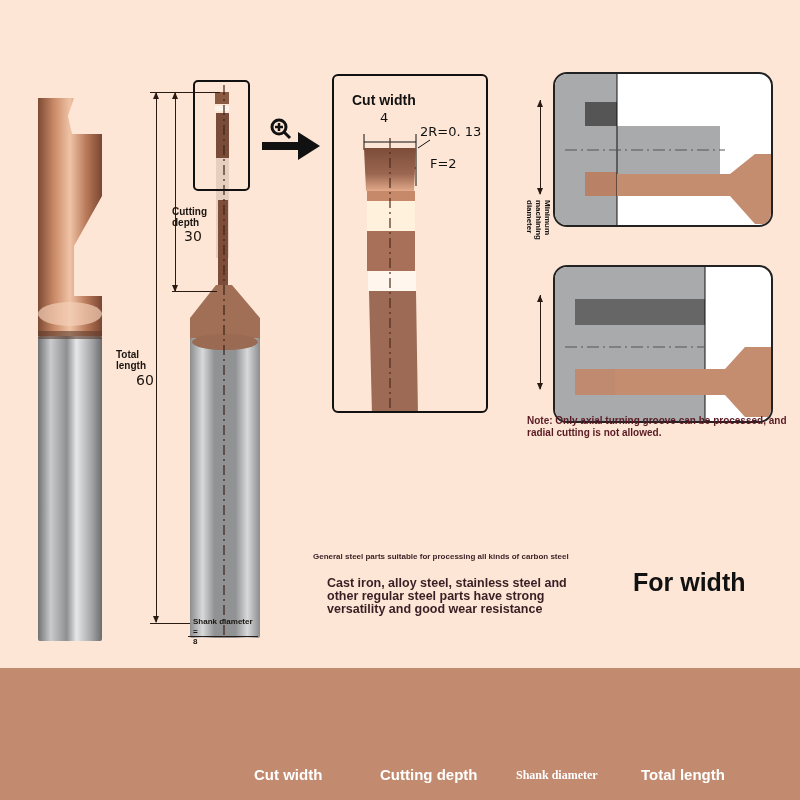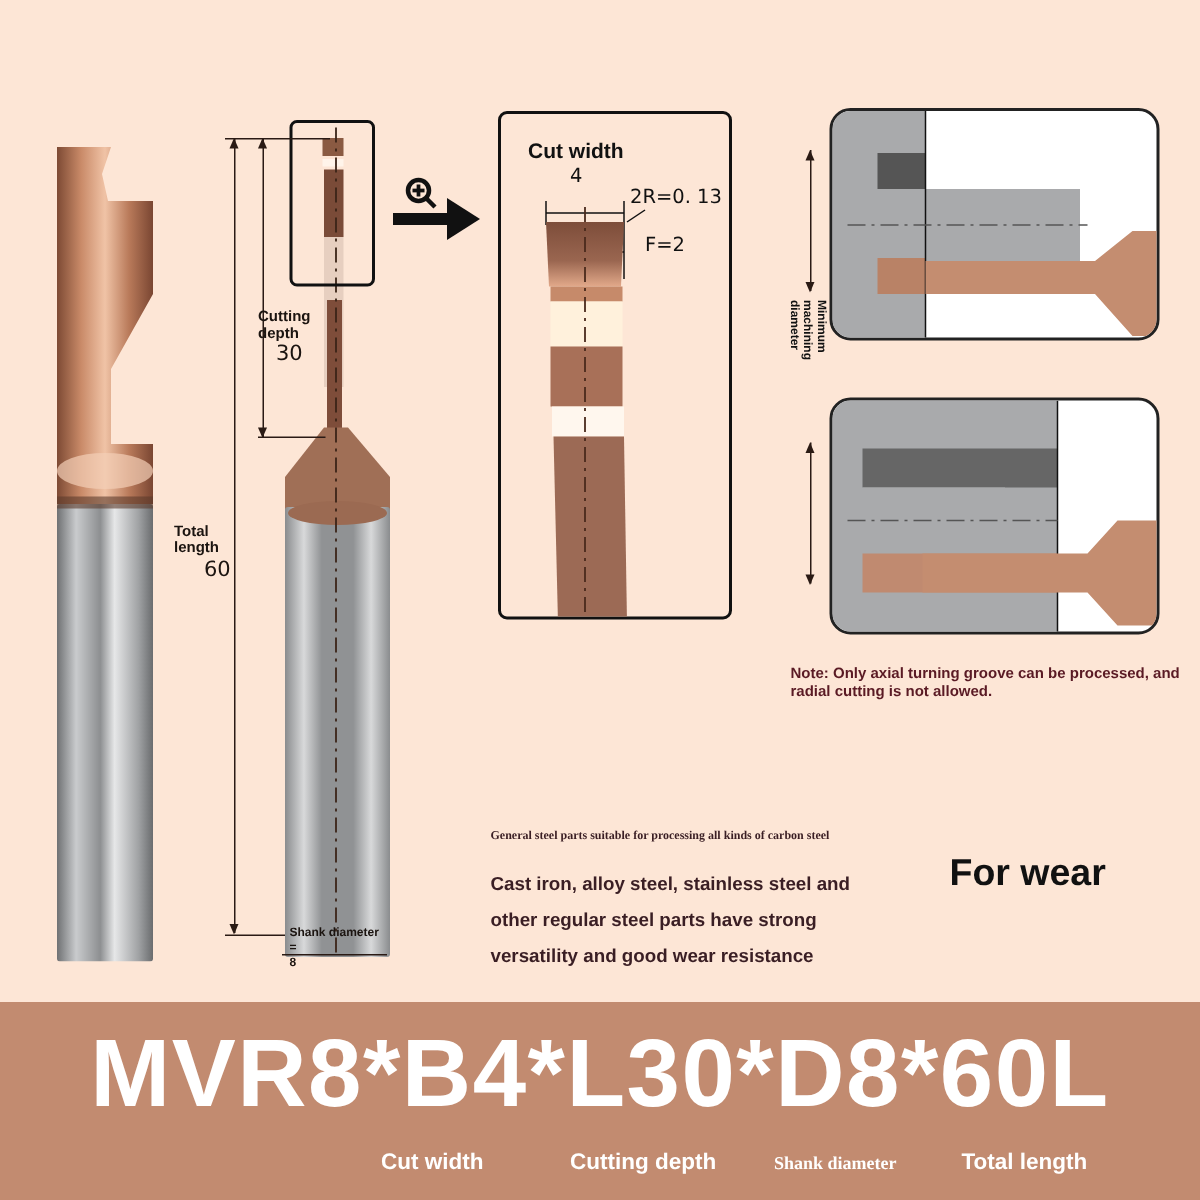--- a/index.html
+++ b/index.html
@@ -43,32 +43,32 @@
     position: absolute; left: 193px; top: 80px; width: 57px; height: 111px;
     border: 2px solid #111; border-radius: 5px;
   }
 
   
   .panel {
     position: absolute; left: 553px; width: 220px; border: 2px solid #222; border-radius: 14px;
     overflow: hidden; background: #ffffff;
   }
   .note {
-    position: absolute; left: 527px; top: 444px; width: 260px;
+    position: absolute; left: 527px; top: 415px; width: 260px;
     font-weight: bold; font-size: 10px; line-height: 12px; color: #5a1a24;
   }
 
   
   .desc-small {
-    position: absolute; left: 327px; top: 552px; width: 260px;
-    font-weight: bold; font-size: 8px; line-height: 10px; color: #3a1e24; font-family: Liberation Serif, serif;
+    position: absolute; left: 313px; top: 552px; width: 260px;
+    font-weight: bold; font-size: 8px; line-height: 10px; color: #3a1e24;
   }
   .desc-large {
     position: absolute; left: 327px; top: 577px; width: 270px;
-    font-weight: bold; font-size: 12.5px; line-height: 24px; color: #3a1e24;
+    font-weight: bold; font-size: 12.5px; line-height: 13px; color: #3a1e24;
   }
   .for-steel {
     position: absolute; left: 633px; top: 568px; font-weight: bold; font-size: 25px; color: #111;
   }
 
   
   .banner {
     position: absolute; left: 0; top: 668px; width: 800px; height: 132px; background: #c28b70;
   }
   .model {
@@ -228,21 +228,20 @@
 <div class="abs" style="left:533px; top:200px; width:60px; font-weight:bold; font-size:8px; line-height:9px; color:#111; transform:rotate(90deg); transform-origin:0 0; left:552px;">Minimum machining diameter</div>
 
 <div class="vline" style="left:540px; top:295px; height:94px;"></div>
 <div class="arrow-up" style="left:537px; top:295px;"></div>
 <div class="arrow-down" style="left:537px; top:383px;"></div>
 
 <div class="note">Note: Only axial turning groove can be processed, and radial cutting is not allowed.</div>
 
 <div class="desc-small">General steel parts suitable for processing all kinds of carbon steel</div>
 <div class="desc-large">Cast iron, alloy steel, stainless steel and other regular steel parts have strong versatility and good wear resistance</div>
-<div class="for-steel">For wear</div>
+<div class="for-steel">For width</div>
 
 <div class="banner">
-  <div class="model">MVR8*B4*L30*D8*60L</div>
   <div class="legend-item" style="left:254px;">Cut width</div>
   <div class="legend-item" style="left:380px;">Cutting depth</div>
   <div class="legend-item small" style="left:516px;">Shank diameter</div>
   <div class="legend-item" style="left:641px;">Total length</div>
 </div>
 
 </body></html>

